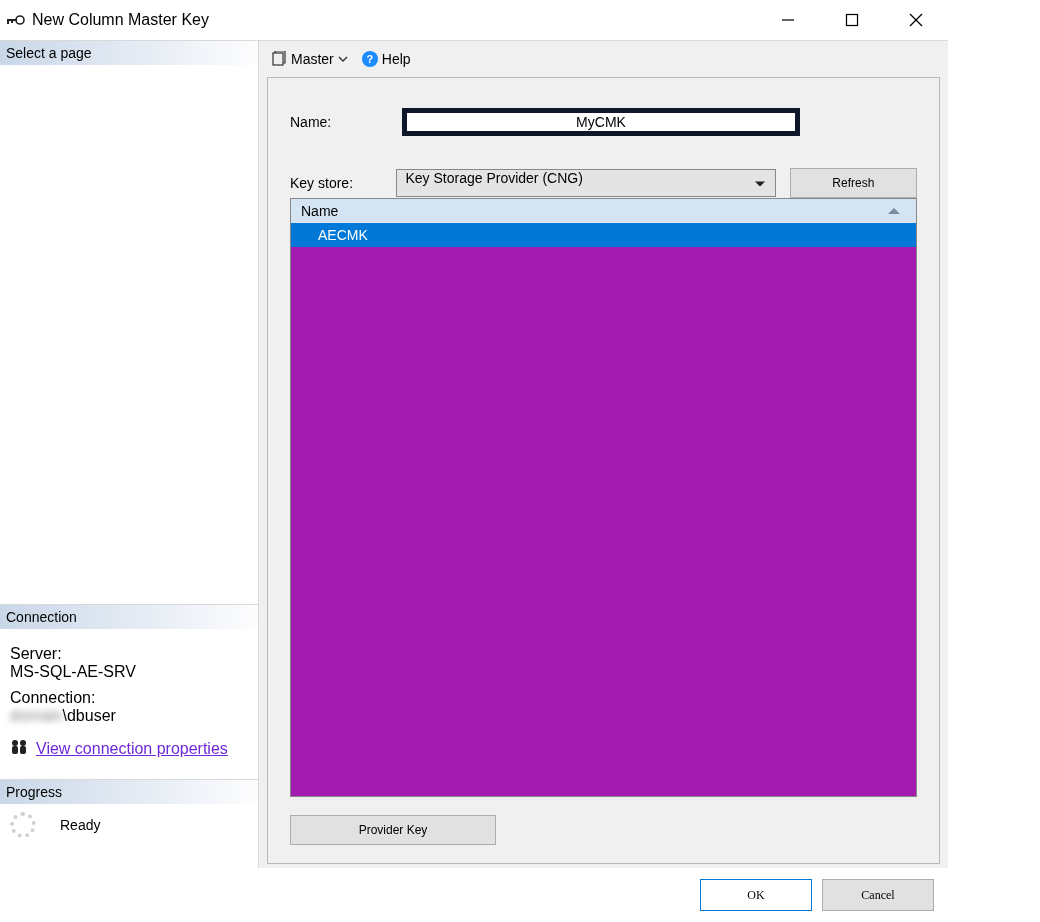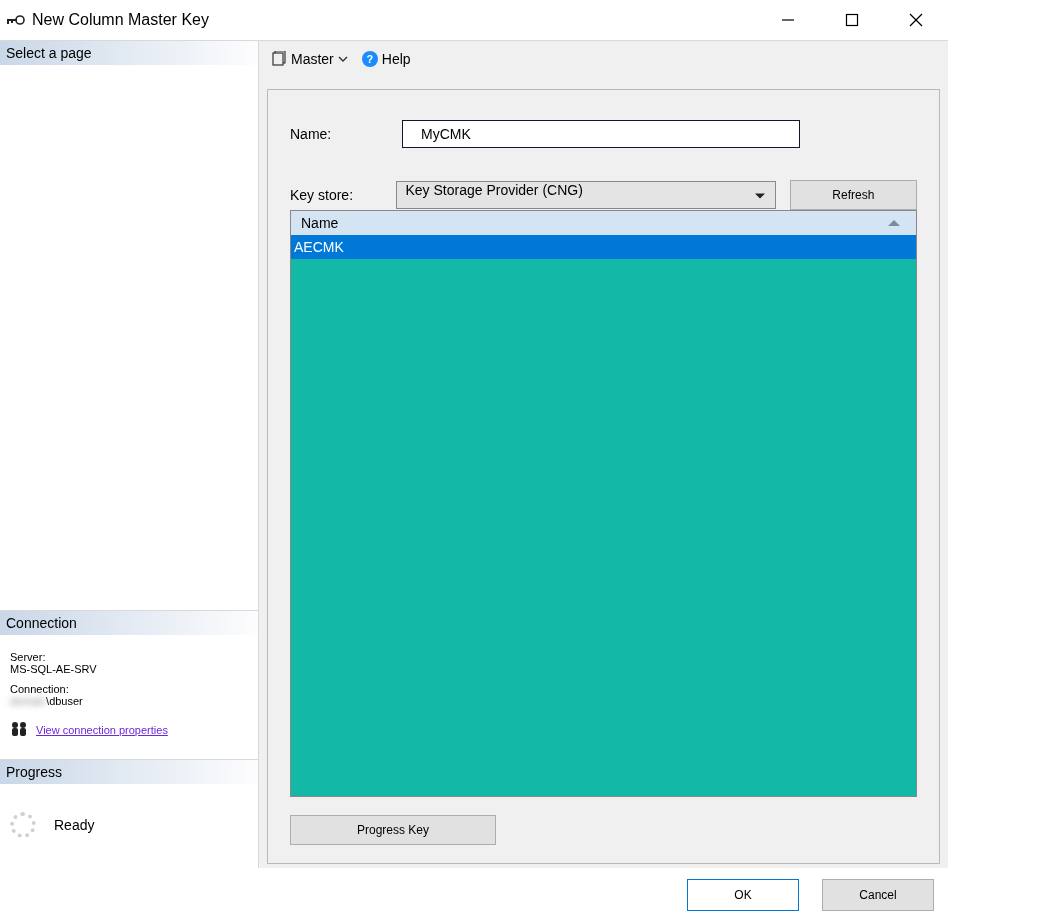--- a/index.html
+++ b/index.html
@@ -62,40 +62,40 @@
   }
   .section-header {
     font-weight: normal;
     padding: 4px 6px;
     background: linear-gradient(to right, #c9d7e8, #fdfdfe);
     border-top: 1px solid #d9d9d9;
   }
   .sidebar-spacer { flex: 1; }
   .conn-block {
     padding: 10px 10px 20px 10px;
-    font-size: 11px;
+    font-size: 16px;
   }
   .conn-label { margin-top: 6px; }
   .conn-value { margin-bottom: 8px; }
   .conn-link-row {
     display: flex;
     align-items: center;
     gap: 8px;
     margin-top: 14px;
   }
   .conn-link {
     color: #6d28d9;
     text-decoration: underline;
     cursor: pointer;
   }
   .progress-block {
-    padding: 28px 10px 30px 10px;
-    display: flex;
-    align-items: center;
-    gap: 18px;
+    padding: 8px 10px 30px 10px;
+    display: flex;
+    align-items: center;
+    gap: 24px;
   }
   .spinner {
     width: 26px; height: 26px;
     border: 4px dotted #d0d0d0;
     border-radius: 50%;
   }
   .blur {
     filter: blur(3px);
     color: #888;
     user-select: none;
@@ -130,45 +130,46 @@
     border-radius: 50%;
     background: #1a8cff;
     color: #fff;
     font-size: 11px;
     font-weight: bold;
     display: flex;
     align-items: center;
     justify-content: center;
   }
   .content-panel {
-    margin: 12px 8px 4px 8px;
+    margin: 0 8px 4px 8px;
     border: 1px solid #b9b9b9;
     background: #f0f0f0;
     flex: 1;
     padding: 30px 22px 18px 22px;
     display: flex;
     flex-direction: column;
     min-height: 0;
   }
   .form-row {
     display: flex;
     align-items: center;
     margin-bottom: 32px;
   }
   .form-label {
     width: 112px;
   }
   .text-input {
     width: 398px;
     height: 28px;
-    border: 1px solid #0f172a;
-    background: #fff;
-    padding: 2px 18px;
+    border: 5px solid #0f172a;
+    background: #fff;
+    padding: 2px 6px;
     font-family: inherit;
     font-size: 14px;
+    text-align: center;
   }
   .combo {
     width: 398px;
     height: 28px;
     border: 1px solid #888;
     background: #e4e4e4;
     display: flex;
     padding: 0 8px;
     position: relative;
   }
@@ -221,21 +222,21 @@
     content: "";
     position: absolute;
     right: 10px; top: 50%;
     transform: translateY(-30%);
     border-left: 5px solid transparent;
     border-right: 5px solid transparent;
     border-top: 5px solid #222;
   }
   .listbox {
     border: 1px solid #888;
-    background: #14b8a6;
+    background: #a21caf;
     flex: 1;
     min-height: 0;
     display: flex;
     flex-direction: column;
   }
   .listbox-header {
     background: #d5e4f2;
     padding: 4px 10px;
     display: flex;
     align-items: center;
@@ -246,38 +247,39 @@
     border-left: 6px solid transparent;
     border-right: 6px solid transparent;
     border-bottom: 6px solid #7a8aa0;
     margin-right: 6px;
   }
   .listbox-body {
     flex: 1;
     overflow: hidden;
   }
   .list-row {
-    padding: 4px 3px;
+    padding: 4px 27px;
     color: #fff;
     background: #0078d7;
   }
   .gen-key-row {
     margin-top: 18px;
   }
   .gen-key-btn { width: 206px; }
 
   
   .footer {
     height: 54px;
     display: flex;
     align-items: center;
     justify-content: flex-end;
     padding: 16px 14px;
-    gap: 23px;
-    background: #fff;
+    gap: 10px;
+    background: #fff;
+    font-family: Liberation Serif, serif;
   }
   .footer .btn { height: 32px; }
 </style>
 </head>
 <body>
 
 <div class="window">
 
   <div class="titlebar">
     <div class="icon-slot">
@@ -381,21 +383,21 @@
           <div class="listbox-header">
             <span>Name</span>
             <span class="sort-arrow"></span>
           </div>
           <div class="listbox-body">
             <div class="list-row">AECMK</div>
           </div>
         </div>
 
         <div class="gen-key-row">
-          <button class="btn gen-key-btn">Progress Key</button>
+          <button class="btn gen-key-btn">Provider Key</button>
         </div>
 
       </div>
     </div>
   </div>
 
   <div class="footer">
     <button class="btn primary">OK</button>
     <button class="btn">Cancel</button>
   </div>

